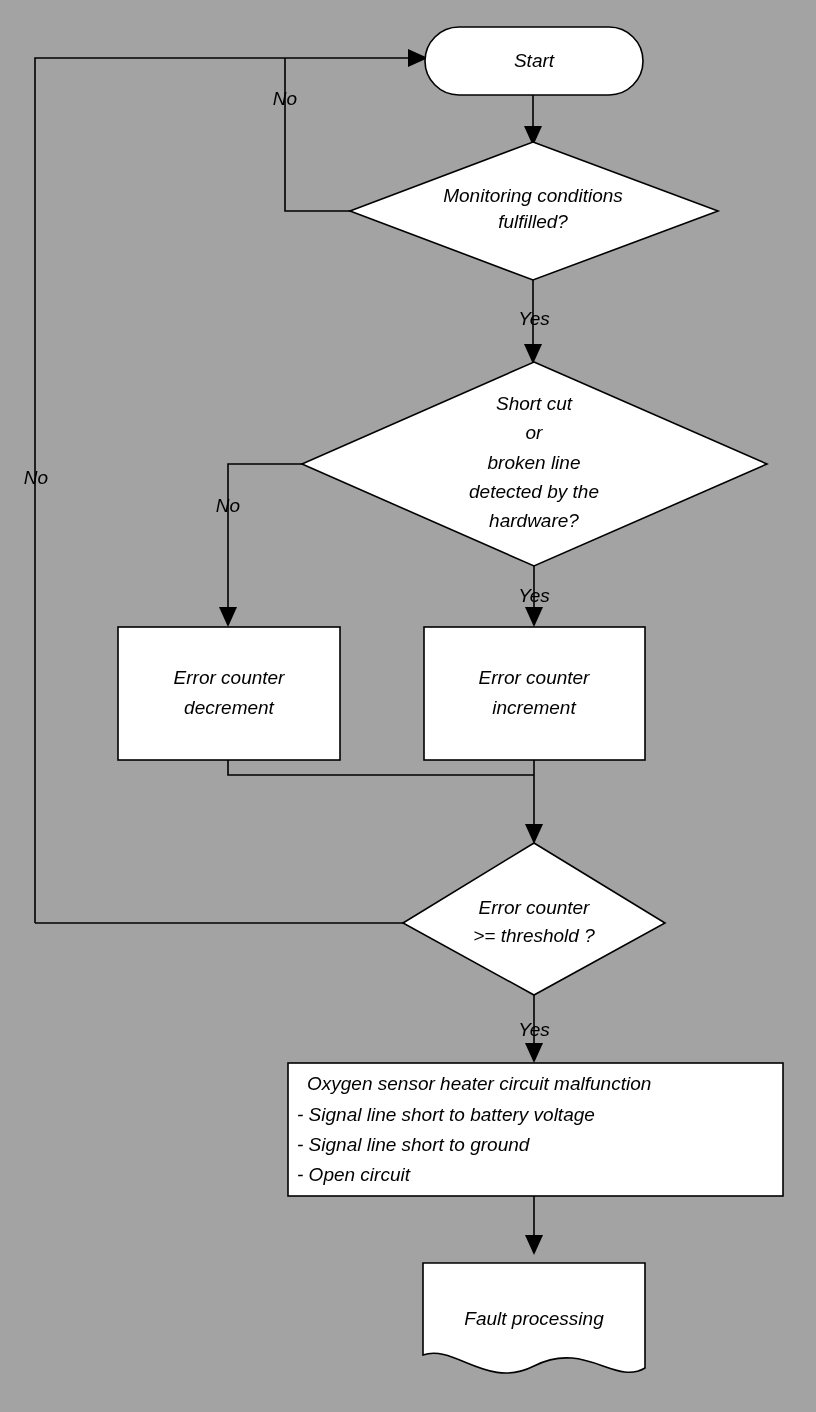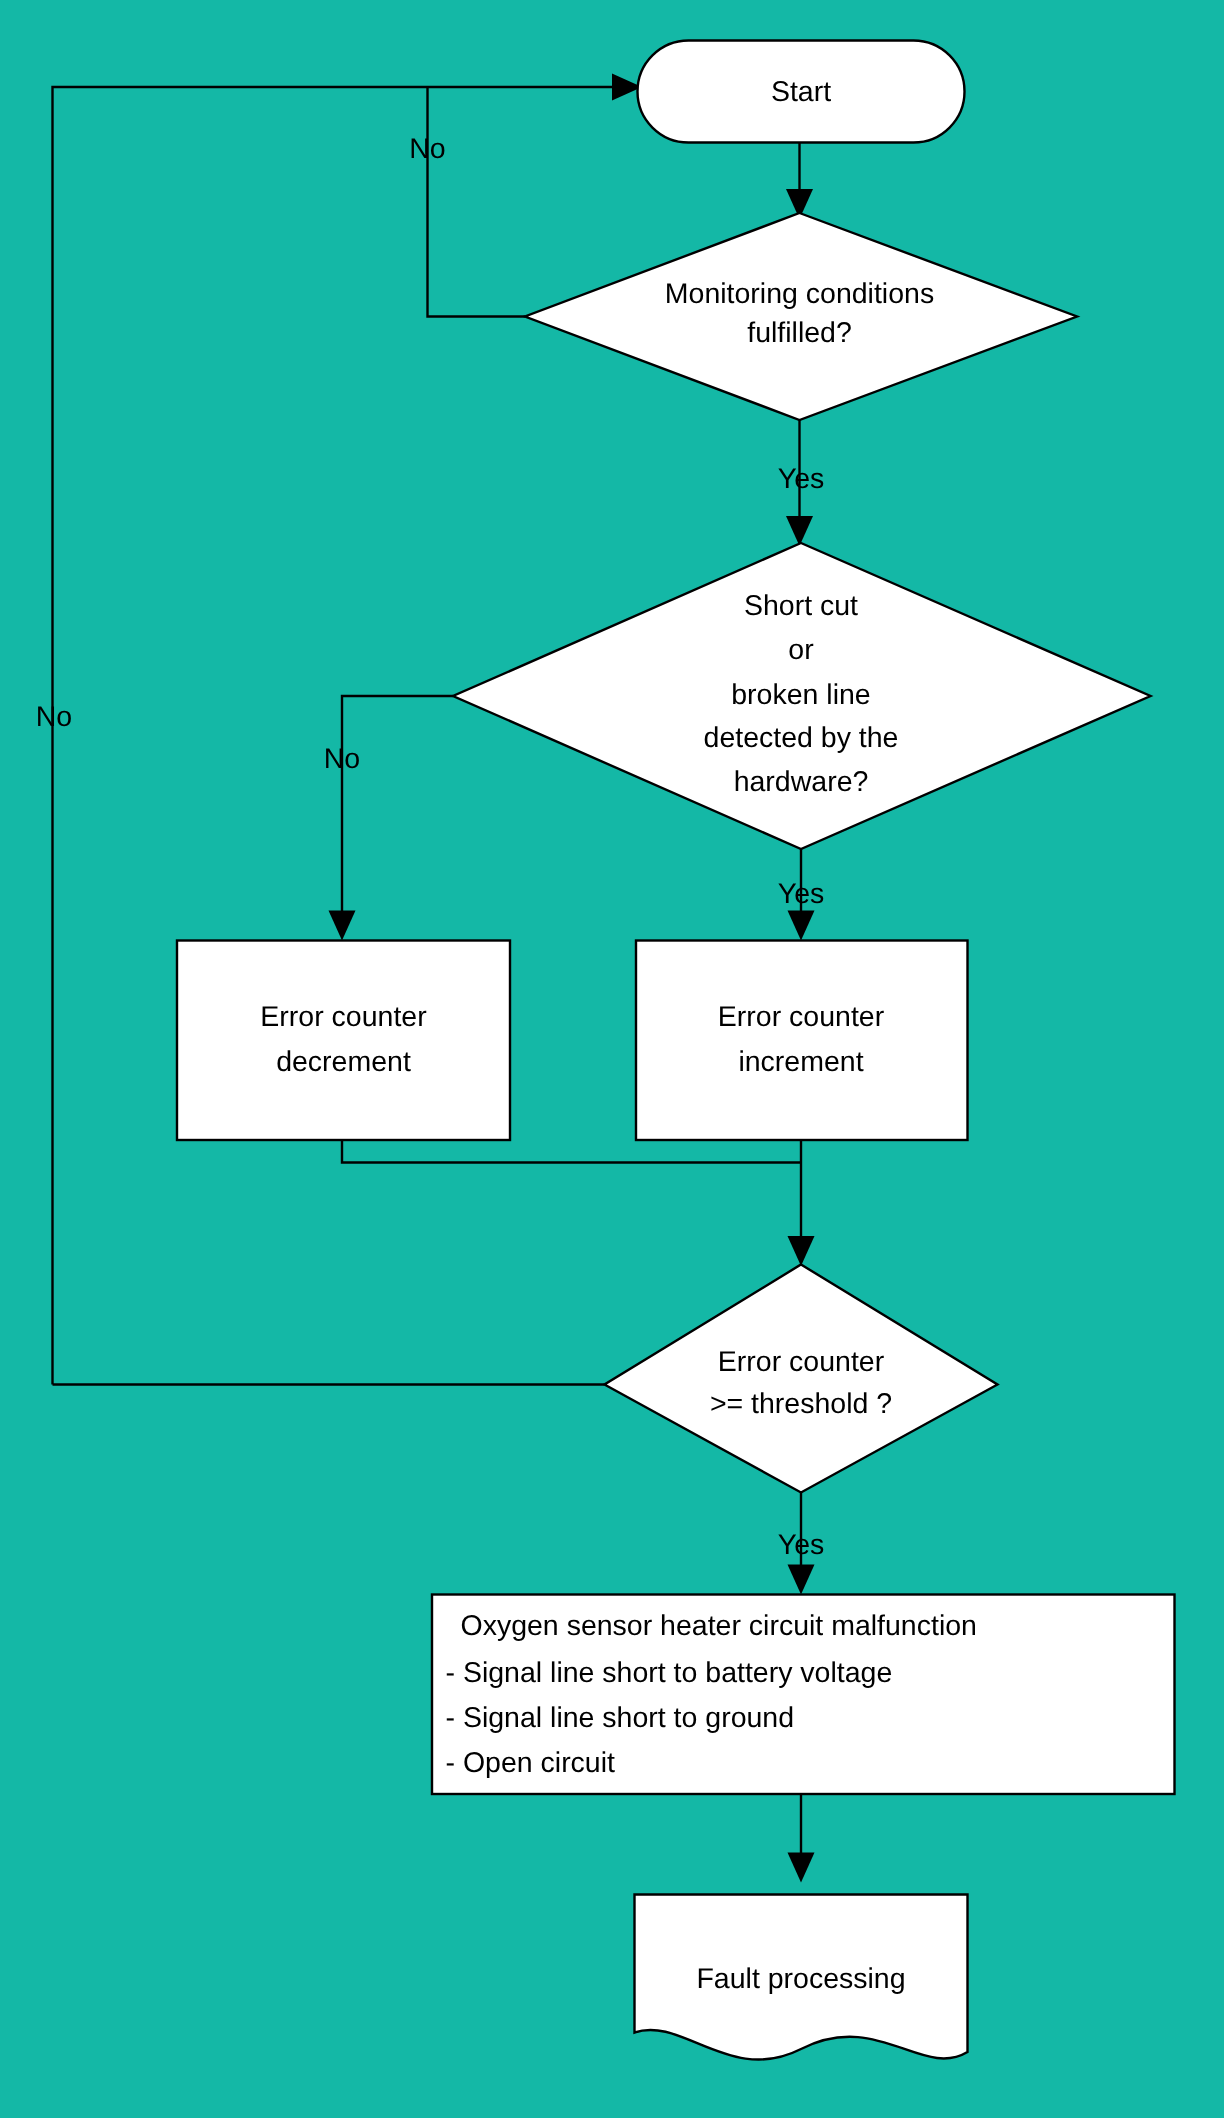--- a/index.html
+++ b/index.html
@@ -11,21 +11,22 @@
     width: 816px;
     height: 1412px;
     font-family: "Liberation Sans", sans-serif;
     color: #000000;
     overflow: hidden;
   }
   #flowchart-root {
     position: relative;
     width: 816px;
     height: 1412px;
-    background: #14b8a6;
+    background: #a3a3a3;
+    font-style: italic;
   }
   svg#flow-svg {
     display: block;
     width: 816px;
     height: 1412px;
   }
   .node-shape {
     fill: #ffffff;
     stroke: #000000;
     stroke-width: 1.6;

